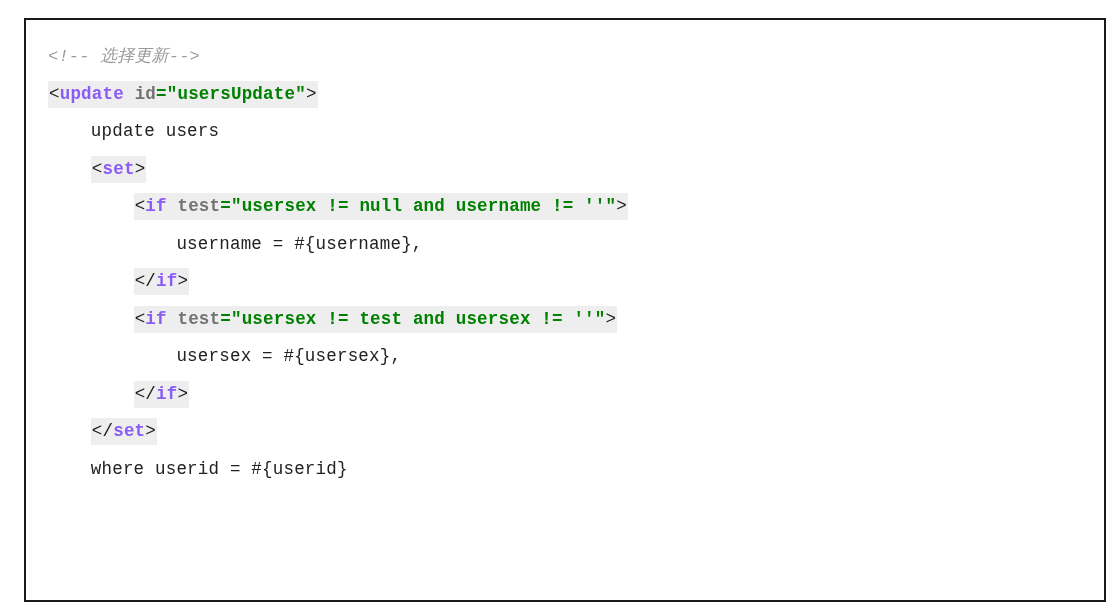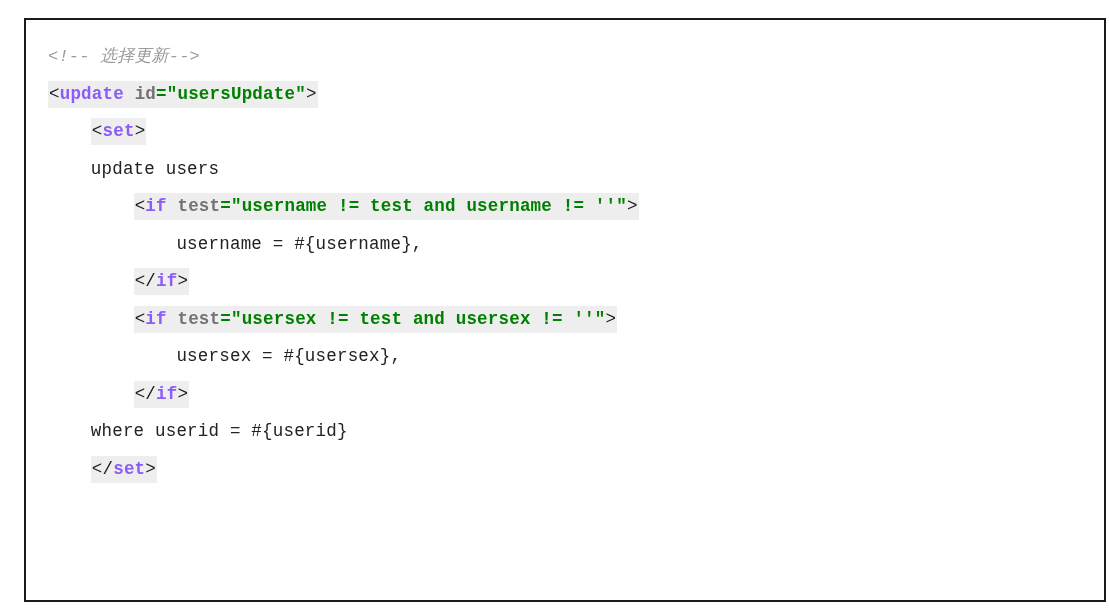--- a/index.html
+++ b/index.html
@@ -57,34 +57,34 @@
 </style>
 </head>
 <body>
 
 <div id="code-block">
 
   <div class="code-line"><span class="comment">&lt;!-- 选择更新--&gt;</span></div>
 
   <div class="code-line tagline"><span class="hl"><span class="punct">&lt;</span><span class="tagname">update</span><span class="punct"> </span><span class="attr">id</span><span class="value">="</span><span class="value">usersUpdate</span><span class="value">"</span><span class="punct">&gt;</span></span></div>
 
+  <div class="code-line"><span class="plain">    update users</span></div>
+
   <div class="code-line tagline"><span class="plain">    </span><span class="hl"><span class="punct">&lt;</span><span class="tagname">set</span><span class="punct">&gt;</span></span></div>
 
-  <div class="code-line"><span class="plain">    update users</span></div>
-
-  <div class="code-line tagline"><span class="plain">        </span><span class="hl"><span class="punct">&lt;</span><span class="tagname">if</span><span class="punct"> </span><span class="attr">test</span><span class="value">="</span><span class="value">username != test and username != ''</span><span class="value">"</span><span class="punct">&gt;</span></span></div>
+  <div class="code-line tagline"><span class="plain">        </span><span class="hl"><span class="punct">&lt;</span><span class="tagname">if</span><span class="punct"> </span><span class="attr">test</span><span class="value">="</span><span class="value">usersex != null and username != ''</span><span class="value">"</span><span class="punct">&gt;</span></span></div>
 
   <div class="code-line"><span class="plain">            username = #{username},</span></div>
 
   <div class="code-line tagline"><span class="plain">        </span><span class="hl"><span class="punct">&lt;/</span><span class="tagname">if</span><span class="punct">&gt;</span></span></div>
 
   <div class="code-line tagline"><span class="plain">        </span><span class="hl"><span class="punct">&lt;</span><span class="tagname">if</span><span class="punct"> </span><span class="attr">test</span><span class="value">="</span><span class="value">usersex != test and usersex != ''</span><span class="value">"</span><span class="punct">&gt;</span></span></div>
 
   <div class="code-line"><span class="plain">            usersex = #{usersex},</span></div>
 
   <div class="code-line tagline"><span class="plain">        </span><span class="hl"><span class="punct">&lt;/</span><span class="tagname">if</span><span class="punct">&gt;</span></span></div>
 
+  <div class="code-line tagline"><span class="plain">    </span><span class="hl"><span class="punct">&lt;/</span><span class="tagname">set</span><span class="punct">&gt;</span></span></div>
+
   <div class="code-line"><span class="plain">    where userid = #{userid}</span></div>
-
-  <div class="code-line tagline"><span class="plain">    </span><span class="hl"><span class="punct">&lt;/</span><span class="tagname">set</span><span class="punct">&gt;</span></span></div>
 
 
 </div>
 
 </body></html>

